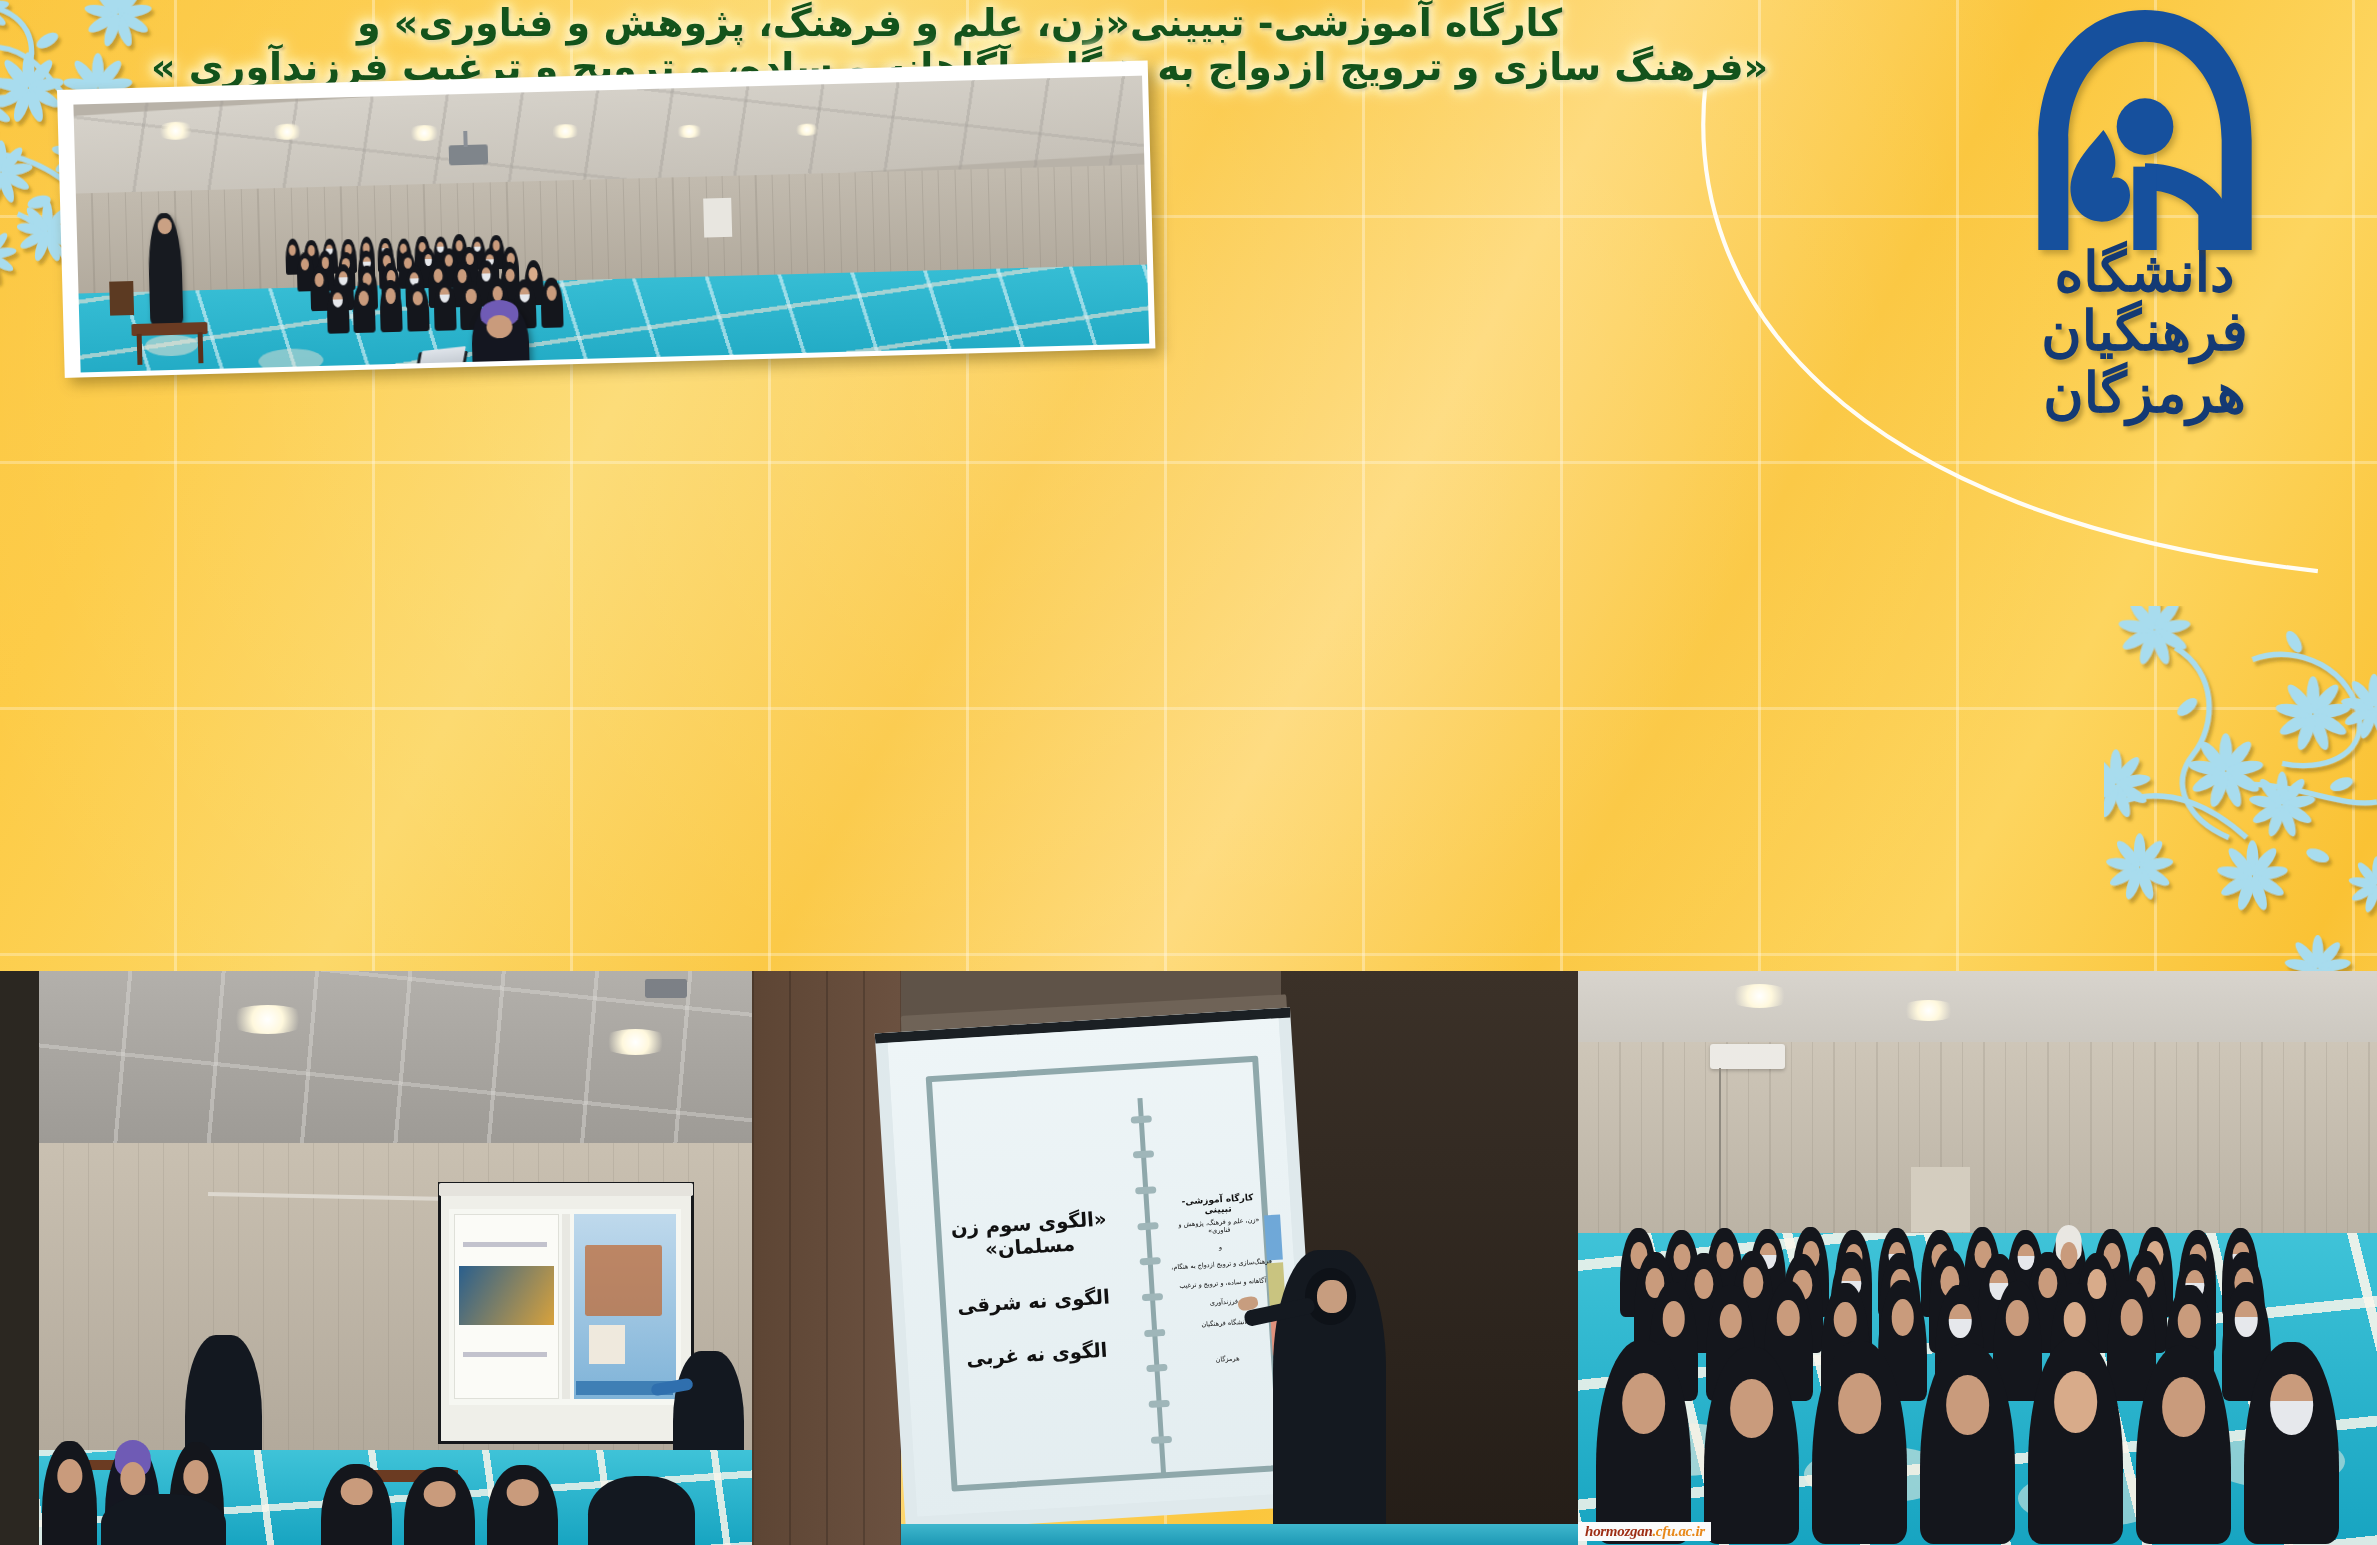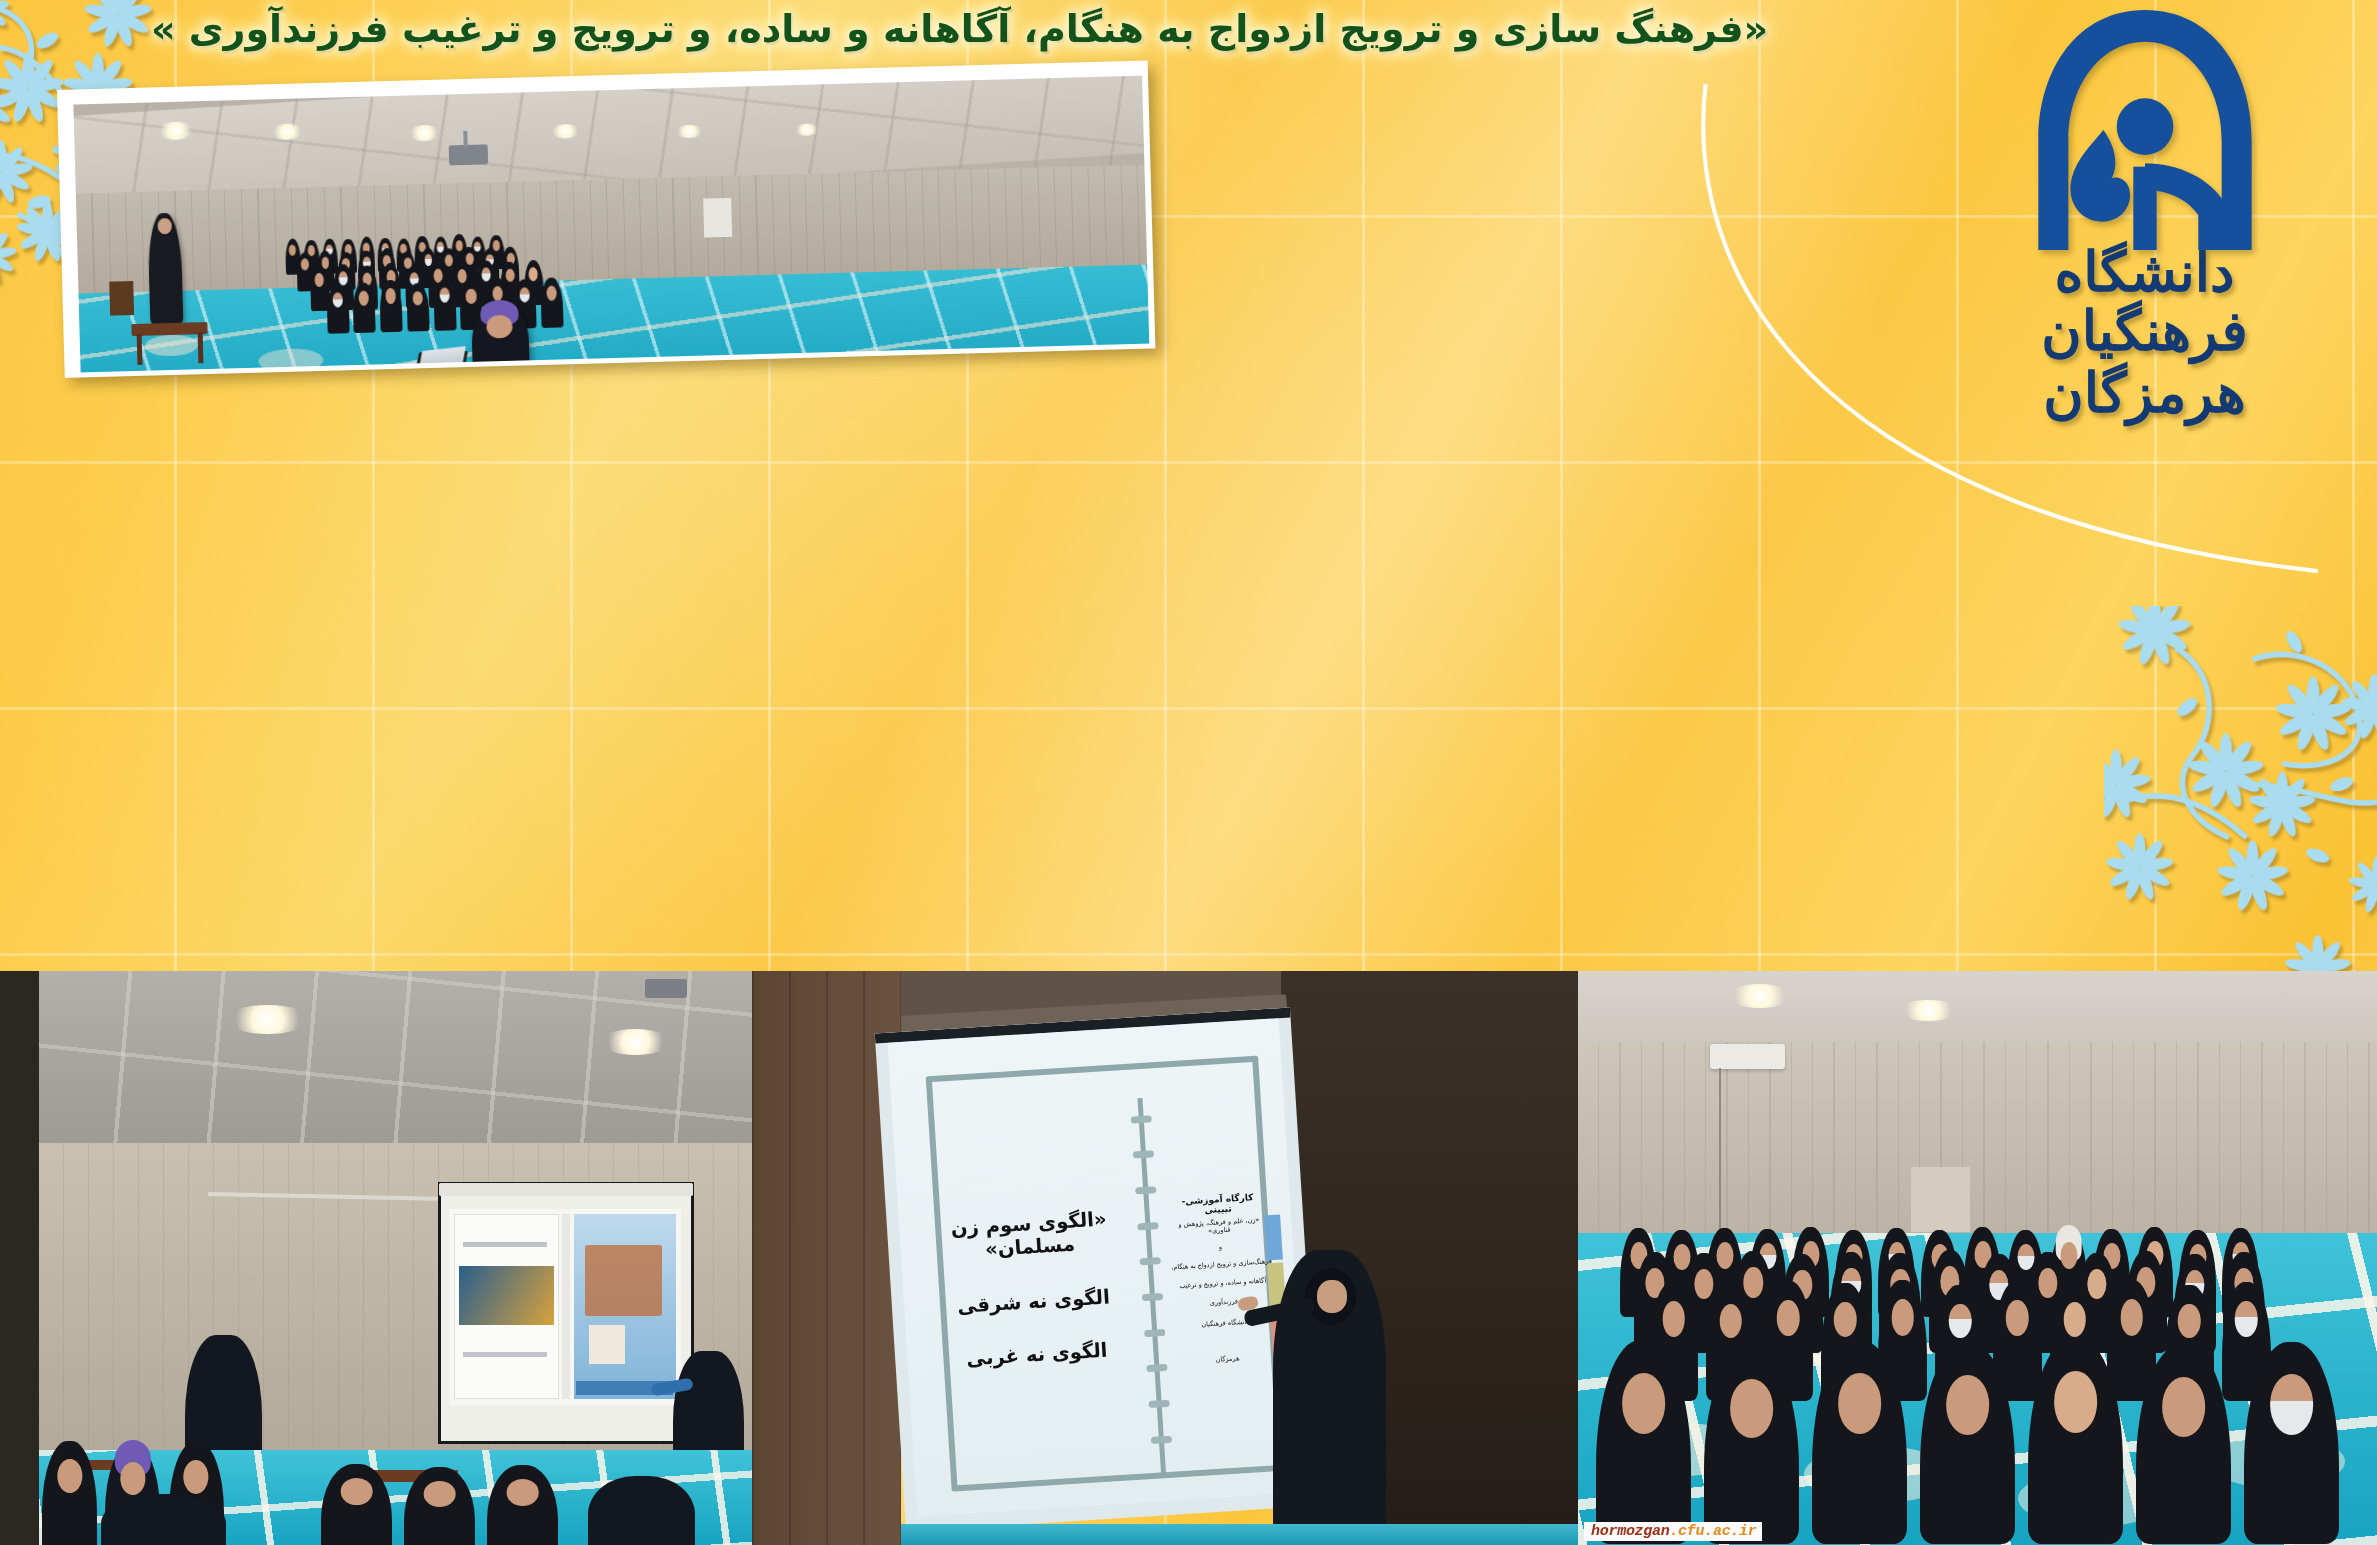--- a/index.html
+++ b/index.html
@@ -109,27 +109,26 @@
   .strip .cell{position:relative;overflow:hidden;height:575px;}
   .strip .cell.c1{width:799px;}
   .strip .cell.c2{width:826px;}
   .strip .cell.c3{width:752px;}
 
   
   .watermark{
     position:absolute;left:0;bottom:4.8px;
     background:#fbfbfb;
     padding:1.8px 6px 2.4px 7.1px;
-    font-family:Liberation Mono, monospace;
+    font-family:Liberation Serif, serif;
     font-style:italic;font-weight:bold;
     font-size:15px;letter-spacing:-0.3px;
     white-space:nowrap;
     line-height:1;
     direction:ltr;
-    margin-left:6px;
   }
   .watermark .a{color:#9e2f16;}
   .watermark .b{color:#e8891a;}
 
   
   .scene{position:absolute;inset:0;}
   .ceil{position:absolute;left:0;top:0;width:100%;background:#cfcac2;}
   .wallp{position:absolute;left:0;width:100%;background:linear-gradient(#bdb5a8,#a79e92);}
   .carpet{position:absolute;left:0;width:100%;background:#2fb7cf;}
   .lamp{position:absolute;border-radius:50%;background:radial-gradient(circle,#ffffff 0%,#fff8dd 35%,rgba(255,248,221,0) 72%);}
@@ -218,20 +217,21 @@
       <use href="#daisy" transform="translate(360,610) scale(1.1)"></use>
       <use href="#daisy" transform="translate(460,470) scale(.95)"></use>
       <use href="#leaf" transform="translate(140,170) rotate(-40)"></use>
       <use href="#leaf" transform="translate(320,60) rotate(60)"></use>
       <use href="#leaf" transform="translate(400,300) rotate(-20)"></use>
       <use href="#leaf" transform="translate(360,420) rotate(20)"></use>
     </g>
   </svg>
 
   <div class="title-block">
+    <div class="title-line l1">کارگاه  آموزشی- تبیینی«زن، علم و فرهنگ، پژوهش و فناوری»  و</div>
     <div class="title-line l2">«فرهنگ سازی و ترویج ازدواج به هنگام، آگاهانه و ساده، و ترویج و ترغیب فرزندآوری »</div>
   </div>
 
   <div class="logo-wrap">
     <svg class="logo-mark" viewBox="0 0 300 300">
       <g fill="#16509d">
 
         <path d="M150 12 C 70 12, 22 82, 22 168 L22 300 L58 300 L58 168 C58 104, 96 50, 150 50 C204 50, 242 104, 242 168 L242 300 L278 300 L278 168 C278 82, 230 12, 150 12 Z"></path>
 
         <circle cx="150" cy="152" r="34"></circle>

